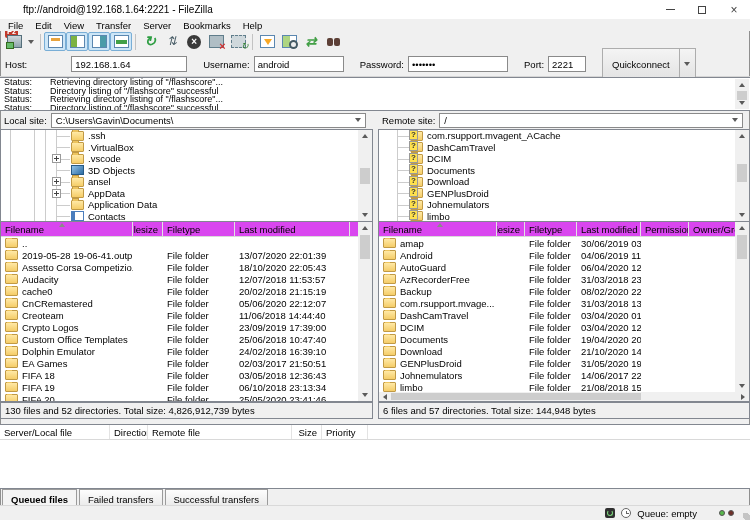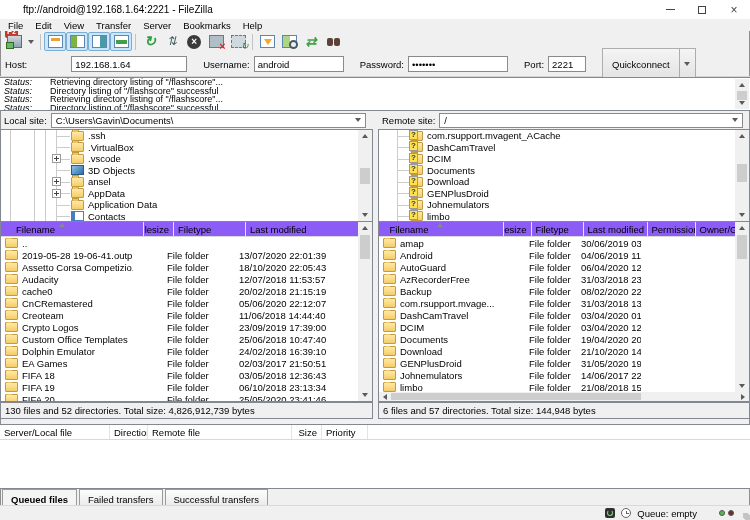--- a/index.html
+++ b/index.html
@@ -74,21 +74,21 @@
     font-size:9.5px; padding:0 3px; margin-right:16px; }
   .in-host { width:116px;margin-left:40px; } .in-user { width:90px; } .in-pass { width:100px; } .in-port { width:38px; margin-right:14px; }
   .qc-btn { height:32px; display:flex; align-items:center; border:1px solid #adadad;
     background:linear-gradient(#f4f4f4,#e3e3e3); }
   .qc-btn .lbl { padding:0 9px; }
   .qc-btn .drop { width:16px; height:100%; border-left:1px solid #adadad; display:flex; align-items:center; justify-content:center; }
   
   .mlog { position:absolute; top:77px; left:0; right:0; height:34px; background:#fff;
     border-top:1px solid #828790; border-bottom:1px solid #828790; overflow:hidden; }
   .mline { display:flex; height:8.5px; align-items:center; font-size:9px; }
-  .mline .mlabel { width:50px; padding-left:4px; flex:0 0 50px;font-style:italic; }
+  .mline .mlabel { width:50px; padding-left:4px; flex:0 0 50px; }
   
   .sb { position:absolute; background:#f0f0f0; }
   .sb.v { width:14px; }
   .sb.h { height:9px; }
   .sb .arr { position:absolute; display:flex; align-items:center; justify-content:center; }
   .sb.v .arr { left:0; right:0; height:12px; } .sb.v .arr.up { top:0; } .sb.v .arr.down { bottom:0; }
   .sb.h .arr { top:0; bottom:0; width:12px; } .sb.h .arr.left { left:0; } .sb.h .arr.right { right:0; }
   .thumb { position:absolute; background:#cdcdcd; }
   .sb.v .thumb { left:2px; right:2px; }
   .sb.h .thumb { top:1px; bottom:1px; }
@@ -123,21 +123,21 @@
   .ficon.folder::before, .ficon.folder-q::before { content:""; position:absolute; top:-3px; left:0; width:5px; height:2px;
     background:#ecc35e; border:1px solid #c19a45; border-bottom:none; }
   .ficon.folder-q::after { content:"?"; position:absolute; left:-2px; top:-2px; font-size:8px; font-weight:bold;
     color:#333; background:#ffe14d; border:1px solid #999; line-height:8px; padding:0 1px; }
   .ficon.folder-3d { background:linear-gradient(135deg,#8fc2e8,#2e6da4); border:1px solid #265a87; }
   .ficon.contacts { background:#fff; border:1px solid #4a7dbd; }
   .ficon.contacts::before { content:""; position:absolute; left:0; top:0; bottom:0; width:3px; background:#4a7dbd; }
   
   .listwrap { position:absolute; top:110px; left:0; right:0; height:181px; border:1px solid #828790;
     background:#fff; overflow:hidden; }
-  .lheader { display:flex; height:15px; border-bottom:1px solid #d9d9d9; background:#8b5cf6; align-items:center; position:relative;justify-content:center; }
+  .lheader { display:flex; height:15px; border-bottom:1px solid #d9d9d9; background:#d946ef; align-items:center; position:relative; }
   .hcell { height:100%; display:flex; align-items:center; padding:0 4px; border-right:1px solid #e3e3e3;
     position:relative; overflow:hidden; white-space:nowrap; }
   .rows { position:absolute; top:15px; left:0; right:14px; bottom:0; overflow:hidden; }
   .frow { display:flex; height:12px; align-items:center; overflow:hidden; }
   .fcell { padding:0 4px; overflow:hidden; white-space:nowrap; display:flex; align-items:center; }
   .num { justify-content:flex-end; text-align:right; }
   
   .l-name { flex:0 0 132px; } .l-size { flex:0 0 30px; } .l-type { flex:0 0 72px; } .l-mod { flex:0 0 115px; }
   
   .r-name { flex:0 0 118px; } .r-size { flex:0 0 28px; } .r-type { flex:0 0 52px; } .r-mod { flex:0 0 64px; }

